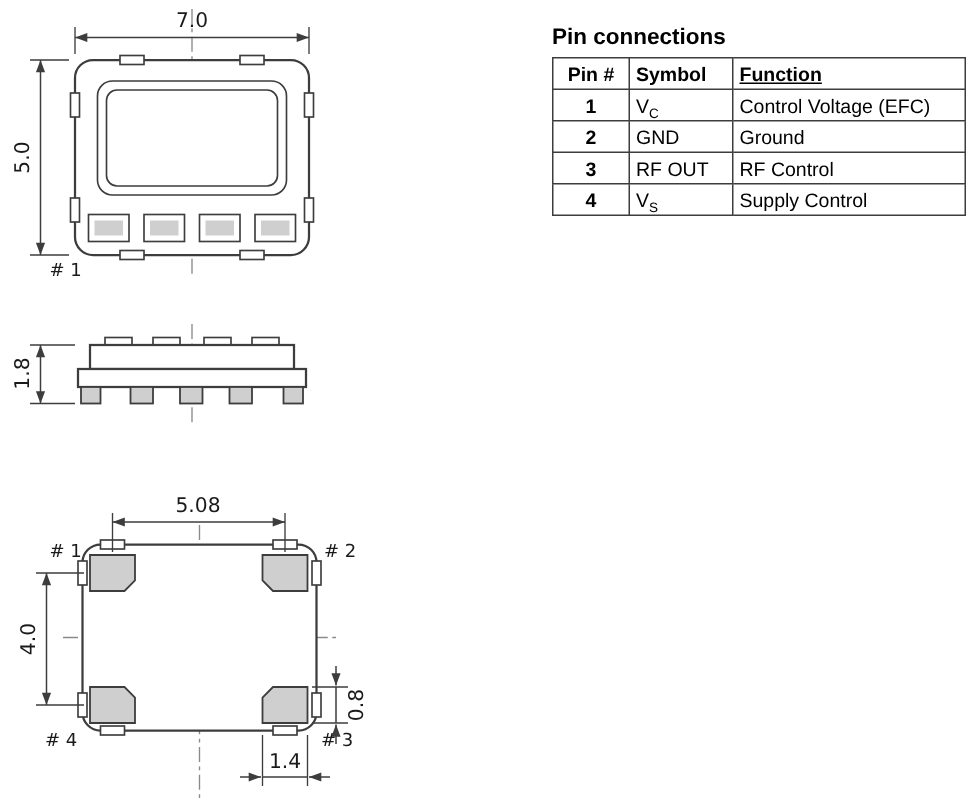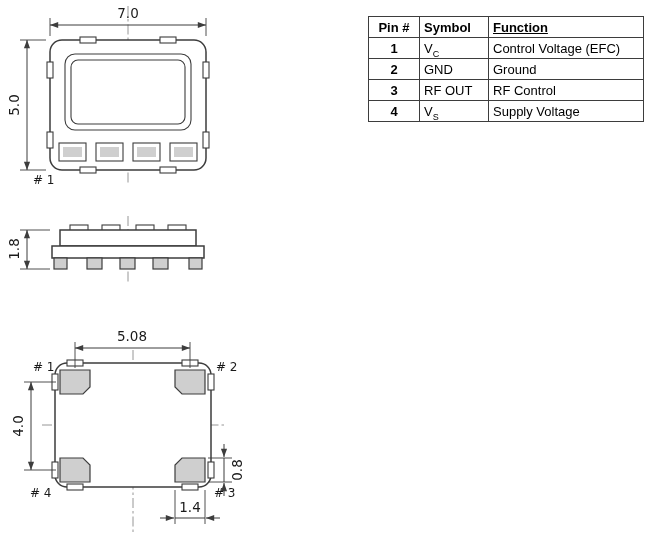--- a/index.html
+++ b/index.html
@@ -183,20 +183,21 @@
     </g>
 
     <text class="pinlabel" x="33" y="371"># 1</text>
     <text class="pinlabel" x="216" y="371"># 2</text>
     <text class="pinlabel" x="214" y="497"># 3</text>
     <text class="pinlabel" x="30" y="497"># 4</text>
   </g>
 </svg>
 
 <div id="pin-table">
+  <div class="tbl-title">Pin connections</div>
   <table class="pins">
     <thead>
       <tr>
         <th class="col-pin">Pin #</th>
         <th class="col-sym">Symbol</th>
         <th class="col-fn">Function</th>
       </tr>
     </thead>
     <tbody>
       <tr>
@@ -210,17 +211,17 @@
         <td class="cell-fn">Ground</td>
       </tr>
       <tr>
         <td class="cell-pin">3</td>
         <td class="cell-sym"><span>RF OUT</span><sub></sub></td>
         <td class="cell-fn">RF Control</td>
       </tr>
       <tr>
         <td class="cell-pin">4</td>
         <td class="cell-sym"><span>V</span><sub>S</sub></td>
-        <td class="cell-fn">Supply Voltage</td>
+        <td class="cell-fn">Supply Control</td>
       </tr>
     </tbody>
   </table>
 </div>
 
 </body></html>

